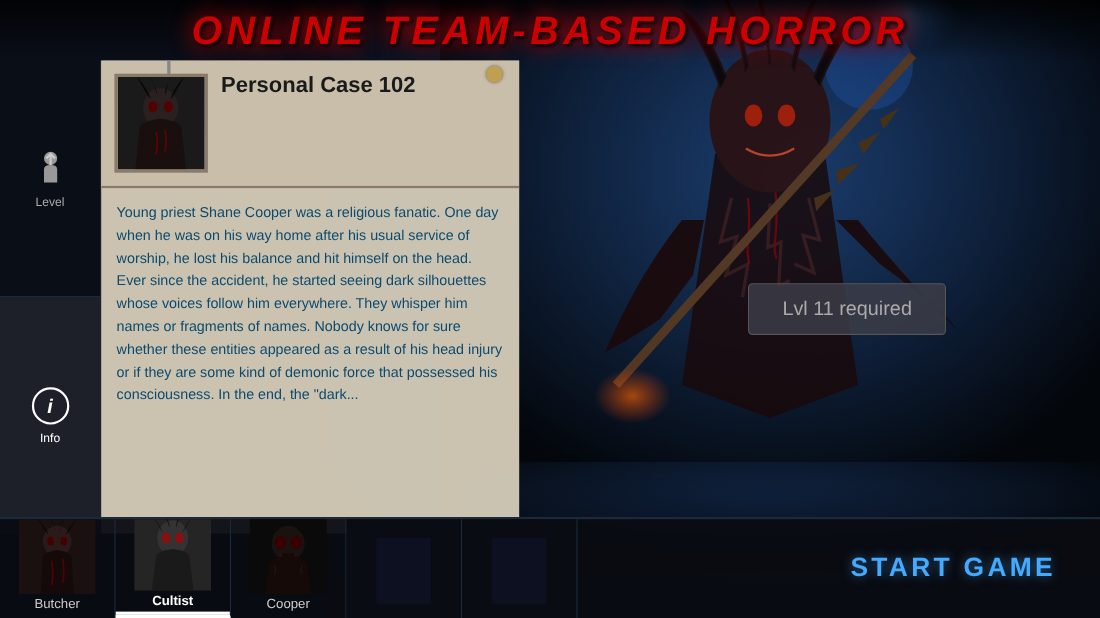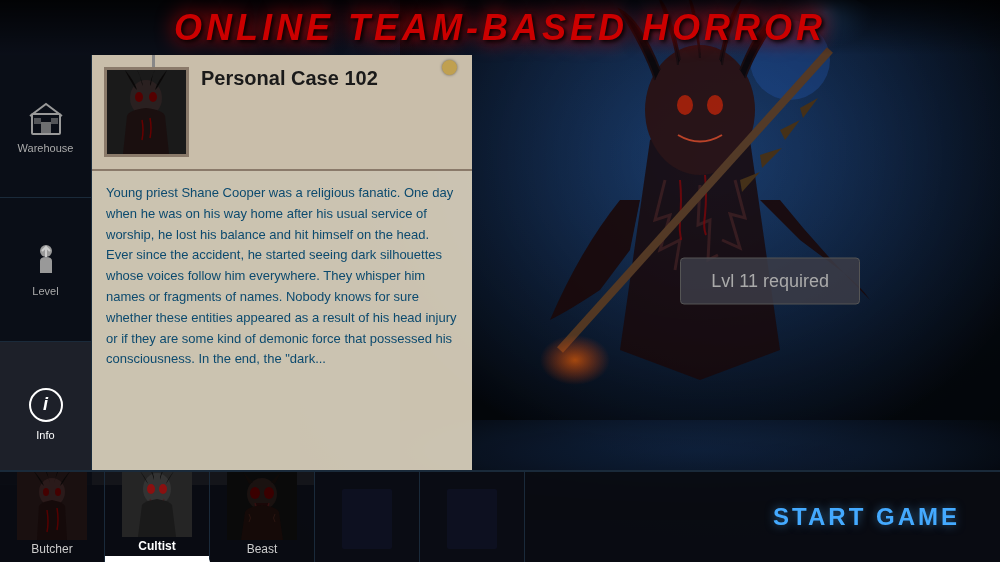--- a/index.html
+++ b/index.html
@@ -394,32 +394,20 @@
     <rect x="0" y="420" width="600" height="100" fill="url(#bgGrad)" opacity="0.8"></rect>
   </svg>
 </div>
 
 <div class="title-bar">
   <span class="title-text">ONLINE TEAM-BASED HORROR</span>
 </div>
 
 <div class="sidebar">
 
-  <div class="sidebar-item">
-    <div class="sidebar-icon">
-      <svg width="36" height="36" viewBox="0 0 36 36" fill="none" xmlns="http://www.w3.org/2000/svg">
-        <rect x="4" y="14" width="28" height="20" rx="1" stroke="#999" stroke-width="2" fill="none"></rect>
-        <path d="M2 16 L18 4 L34 16" stroke="#999" stroke-width="2" fill="none"></path>
-        <rect x="13" y="22" width="10" height="12" fill="#999" opacity="0.7"></rect>
-        <rect x="6" y="18" width="7" height="6" fill="#999" opacity="0.5"></rect>
-        <rect x="23" y="18" width="7" height="6" fill="#999" opacity="0.5"></rect>
-      </svg>
-    </div>
-    <span class="sidebar-label">Warehouse</span>
-  </div>
 
   <div class="sidebar-item">
     <div class="sidebar-icon">
       <svg width="36" height="36" viewBox="0 0 36 36" fill="none" xmlns="http://www.w3.org/2000/svg">
 
         <ellipse cx="18" cy="8" rx="6" ry="6" fill="#999"></ellipse>
         <path d="M12 18 Q12 14 18 14 Q24 14 24 18 L24 30 L12 30Z" fill="#999"></path>
         <path d="M18 14 L18 4 M14 8 L18 4 L22 8" stroke="#ccc" stroke-width="2" fill="none"></path>
       </svg>
     </div>
@@ -520,21 +508,21 @@
         <path d="M48,14 L54,2 L44,12" fill="#0f0a08"></path>
         <ellipse cx="28" cy="23" rx="5" ry="6" fill="#3a0000"></ellipse>
         <ellipse cx="42" cy="23" rx="5" ry="6" fill="#3a0000"></ellipse>
         <path d="M28,33 L30,40 L35,36 L40,40 L42,33" stroke="#331010" stroke-width="1.5" fill="#1a0808"></path>
         <path d="M18,42 Q20,37 35,35 Q50,37 52,42 L56,70 L14,70Z" fill="#150a08"></path>
 
         <path d="M22,44 Q25,48 22,52" stroke="#2a1510" stroke-width="1" fill="none"></path>
         <path d="M48,44 Q45,48 48,52" stroke="#2a1510" stroke-width="1" fill="none"></path>
       </svg>
     </div>
-    <span class="char-name-label">Beast</span>
+    <span class="char-name-label">Cooper</span>
   </div>
 
   <div class="char-slot" style="background:#0a0c14;">
     <div class="char-portrait-sm">
       <svg width="50" height="60" viewBox="0 0 50 60" fill="none">
           <rect width="50" height="60" fill="#0d1020" rx="2"></rect>
         </svg>
     </div>
   </div>
   <div class="char-slot" style="background:#0a0c14;">

